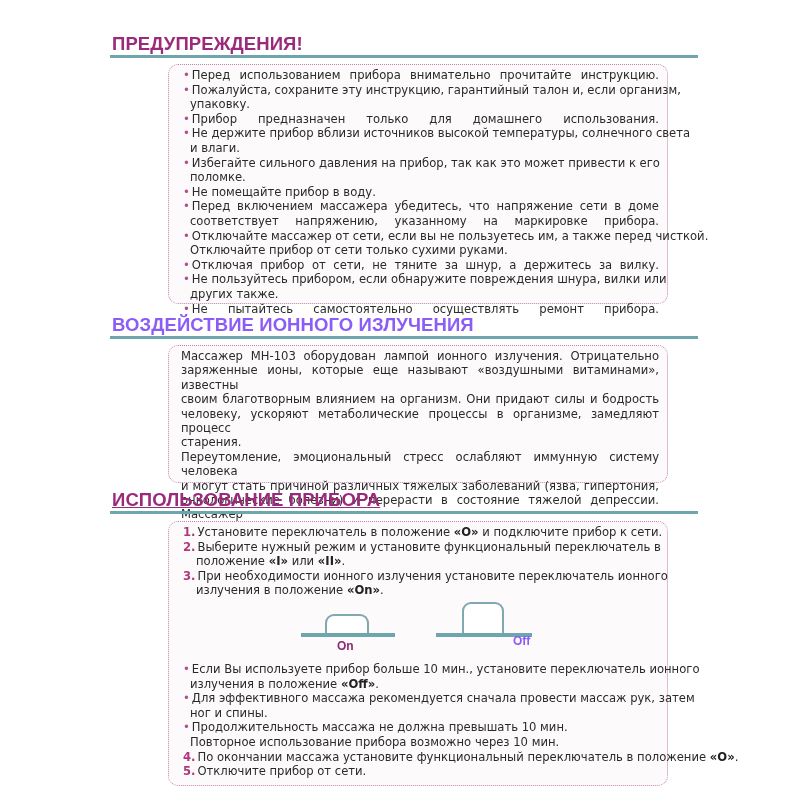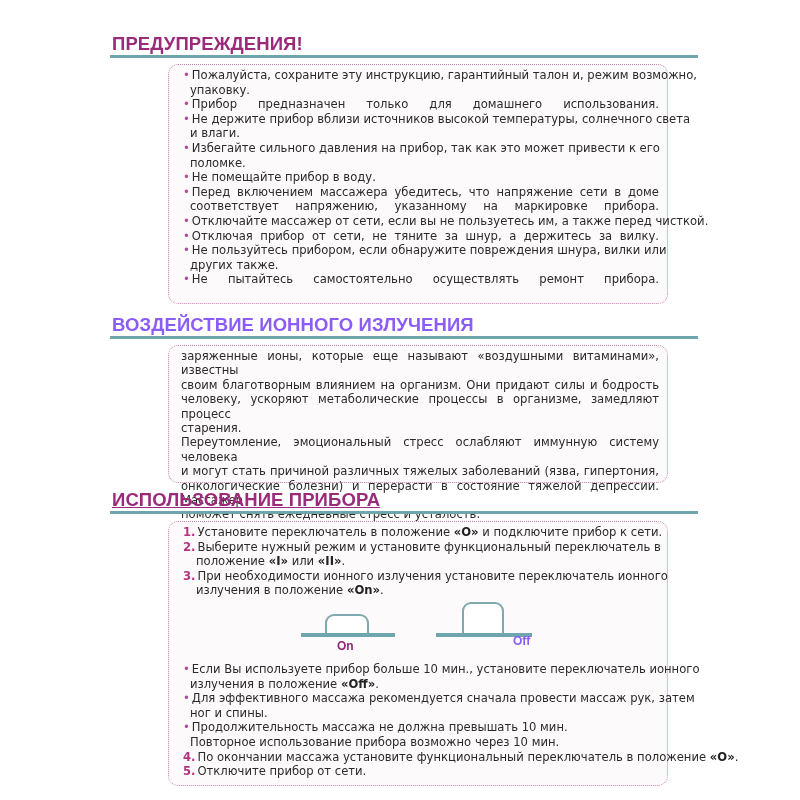--- a/index.html
+++ b/index.html
@@ -27,41 +27,44 @@
   .sw .lbl { position: absolute; font-family: "Liberation Sans", sans-serif; font-weight: bold;
              font-size: 12px; white-space: nowrap; }
 </style>
 </head>
 <body>
 
 <div class="heading" style="top: 33px; color: rgb(155, 42, 123);">ПРЕДУПРЕЖДЕНИЯ!</div>
 <div class="rule" style="top: 55px; background: rgb(111, 165, 173);"></div>
 
 <div class="box" style="top: 64px; height: 240px; border-color: rgb(199, 127, 176); background: rgb(253, 250, 252);">
-  <div class="line bullet"><span>Пожалуйста, сохраните эту инструкцию, гарантийный талон и, режим возможно,</span></div>
+  <div class="line bullet just"><span>Перед использованием прибора внимательно прочитайте инструкцию.</span></div>
+  <div class="line bullet"><span>Пожалуйста, сохраните эту инструкцию, гарантийный талон и, если организм,</span></div>
   <div class="line indent">упаковку.</div>
   <div class="line bullet just"><span>Прибор предназначен только для домашнего использования.</span></div>
   <div class="line bullet"><span>Не держите прибор вблизи источников высокой температуры, солнечного света</span></div>
   <div class="line indent">и влаги.</div>
   <div class="line bullet"><span>Избегайте сильного давления на прибор, так как это может привести к его</span></div>
   <div class="line indent">поломке.</div>
   <div class="line bullet"><span>Не помещайте прибор в воду.</span></div>
   <div class="line bullet just"><span>Перед включением массажера убедитесь, что напряжение сети в доме</span></div>
   <div class="line indent just">соответствует напряжению, указанному на маркировке прибора.</div>
   <div class="line bullet"><span>Отключайте массажер от сети, если вы не пользуетесь им, а также перед чисткой.</span></div>
+  <div class="line indent">Отключайте прибор от сети только сухими руками.</div>
   <div class="line bullet just"><span>Отключая прибор от сети, не тяните за шнур, а держитесь за вилку.</span></div>
   <div class="line bullet"><span>Не пользуйтесь прибором, если обнаружите повреждения шнура, вилки или</span></div>
   <div class="line indent">других также.</div>
   <div class="line bullet just"><span>Не пытайтесь самостоятельно осуществлять ремонт прибора.</span></div>
 </div>
 
 <div class="heading" style="top: 314px; color: #8b5cf6;">ВОЗДЕЙСТВИЕ ИОННОГО ИЗЛУЧЕНИЯ</div>
 <div class="rule" style="top: 336px; background: rgb(111, 165, 173);"></div>
 
 <div class="box" style="top: 345px; height: 138px; padding-left: 12px; border-color: rgb(199, 127, 176); background: rgb(253, 250, 252);">
+  <div class="para just">Массажер MH-103 оборудован лампой ионного излучения. Отрицательно</div>
   <div class="para just">заряженные ионы, которые еще называют «воздушными витаминами», известны</div>
   <div class="para just">своим благотворным влиянием на организм. Они придают силы и бодрость</div>
   <div class="para just">человеку, ускоряют метаболические процессы в организме, замедляют процесс</div>
   <div class="para">старения.</div>
   <div class="para just">Переутомление, эмоциональный стресс ослабляют иммунную систему человека</div>
   <div class="para just">и могут стать причиной различных тяжелых заболеваний (язва, гипертония,</div>
   <div class="para just">онкологические болезни) и перерасти в состояние тяжелой депрессии. Массажер</div>
   <div class="para">поможет снять ежедневные стресс и усталость.</div>
 </div>
 

